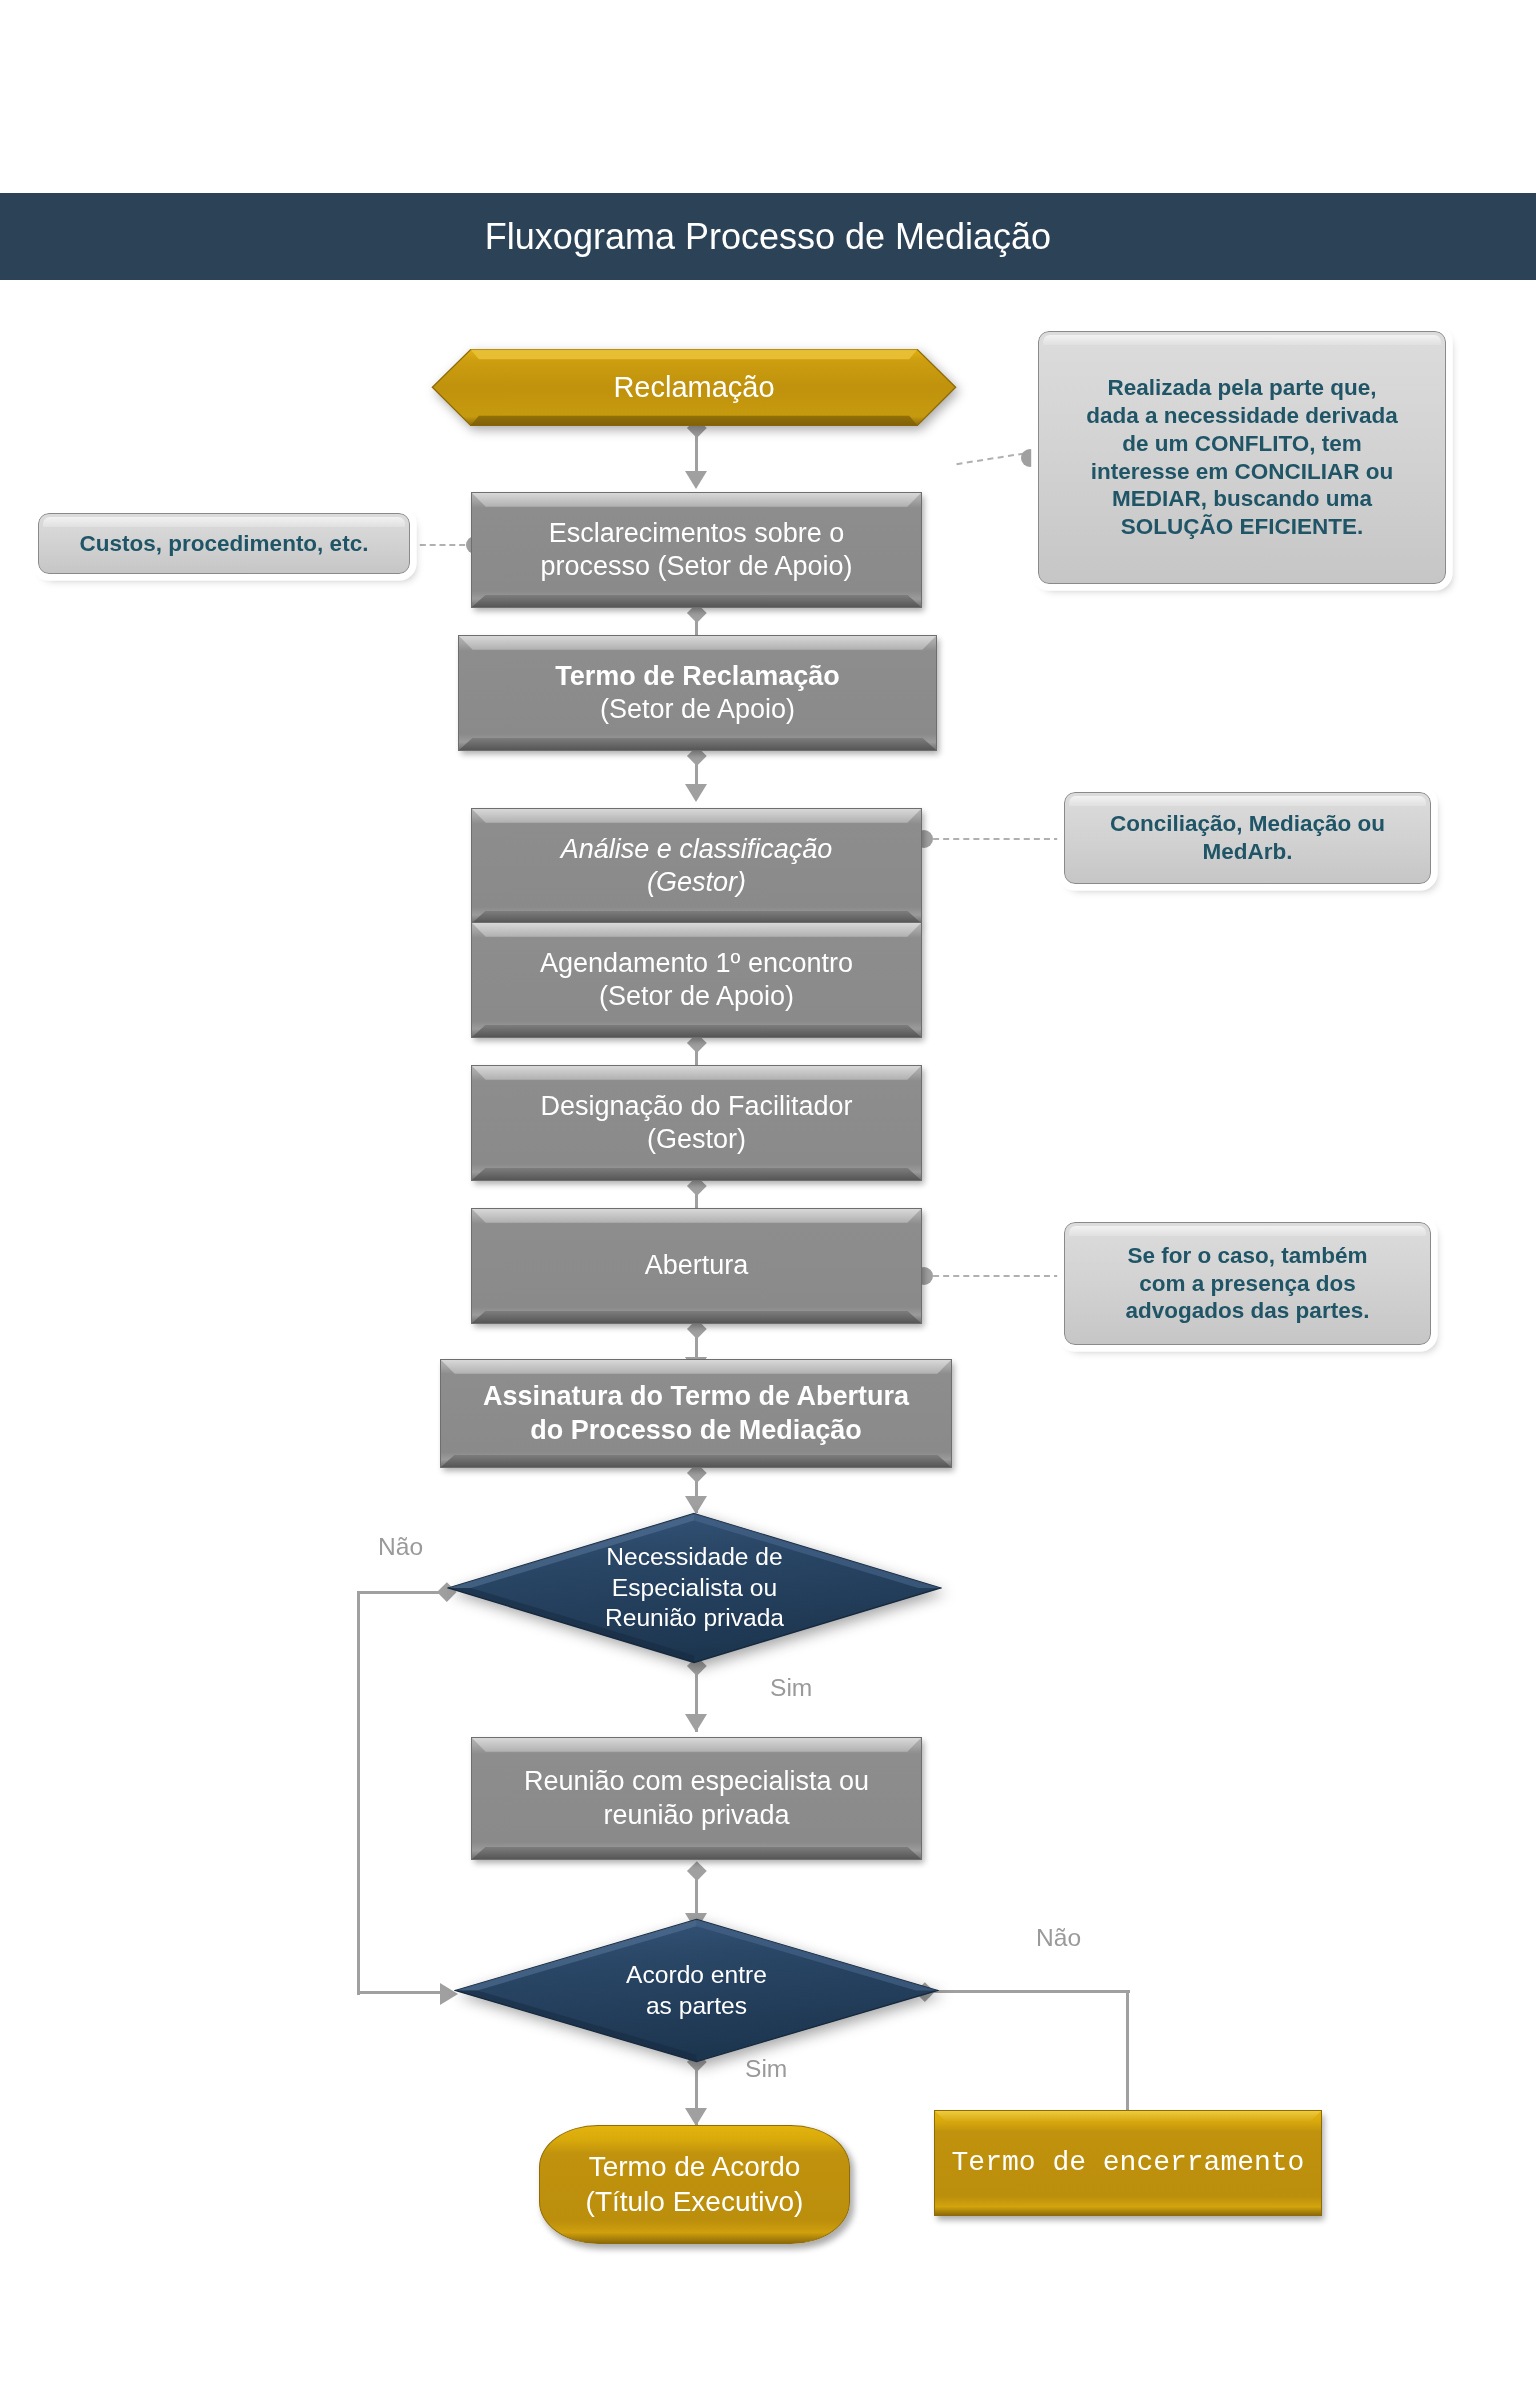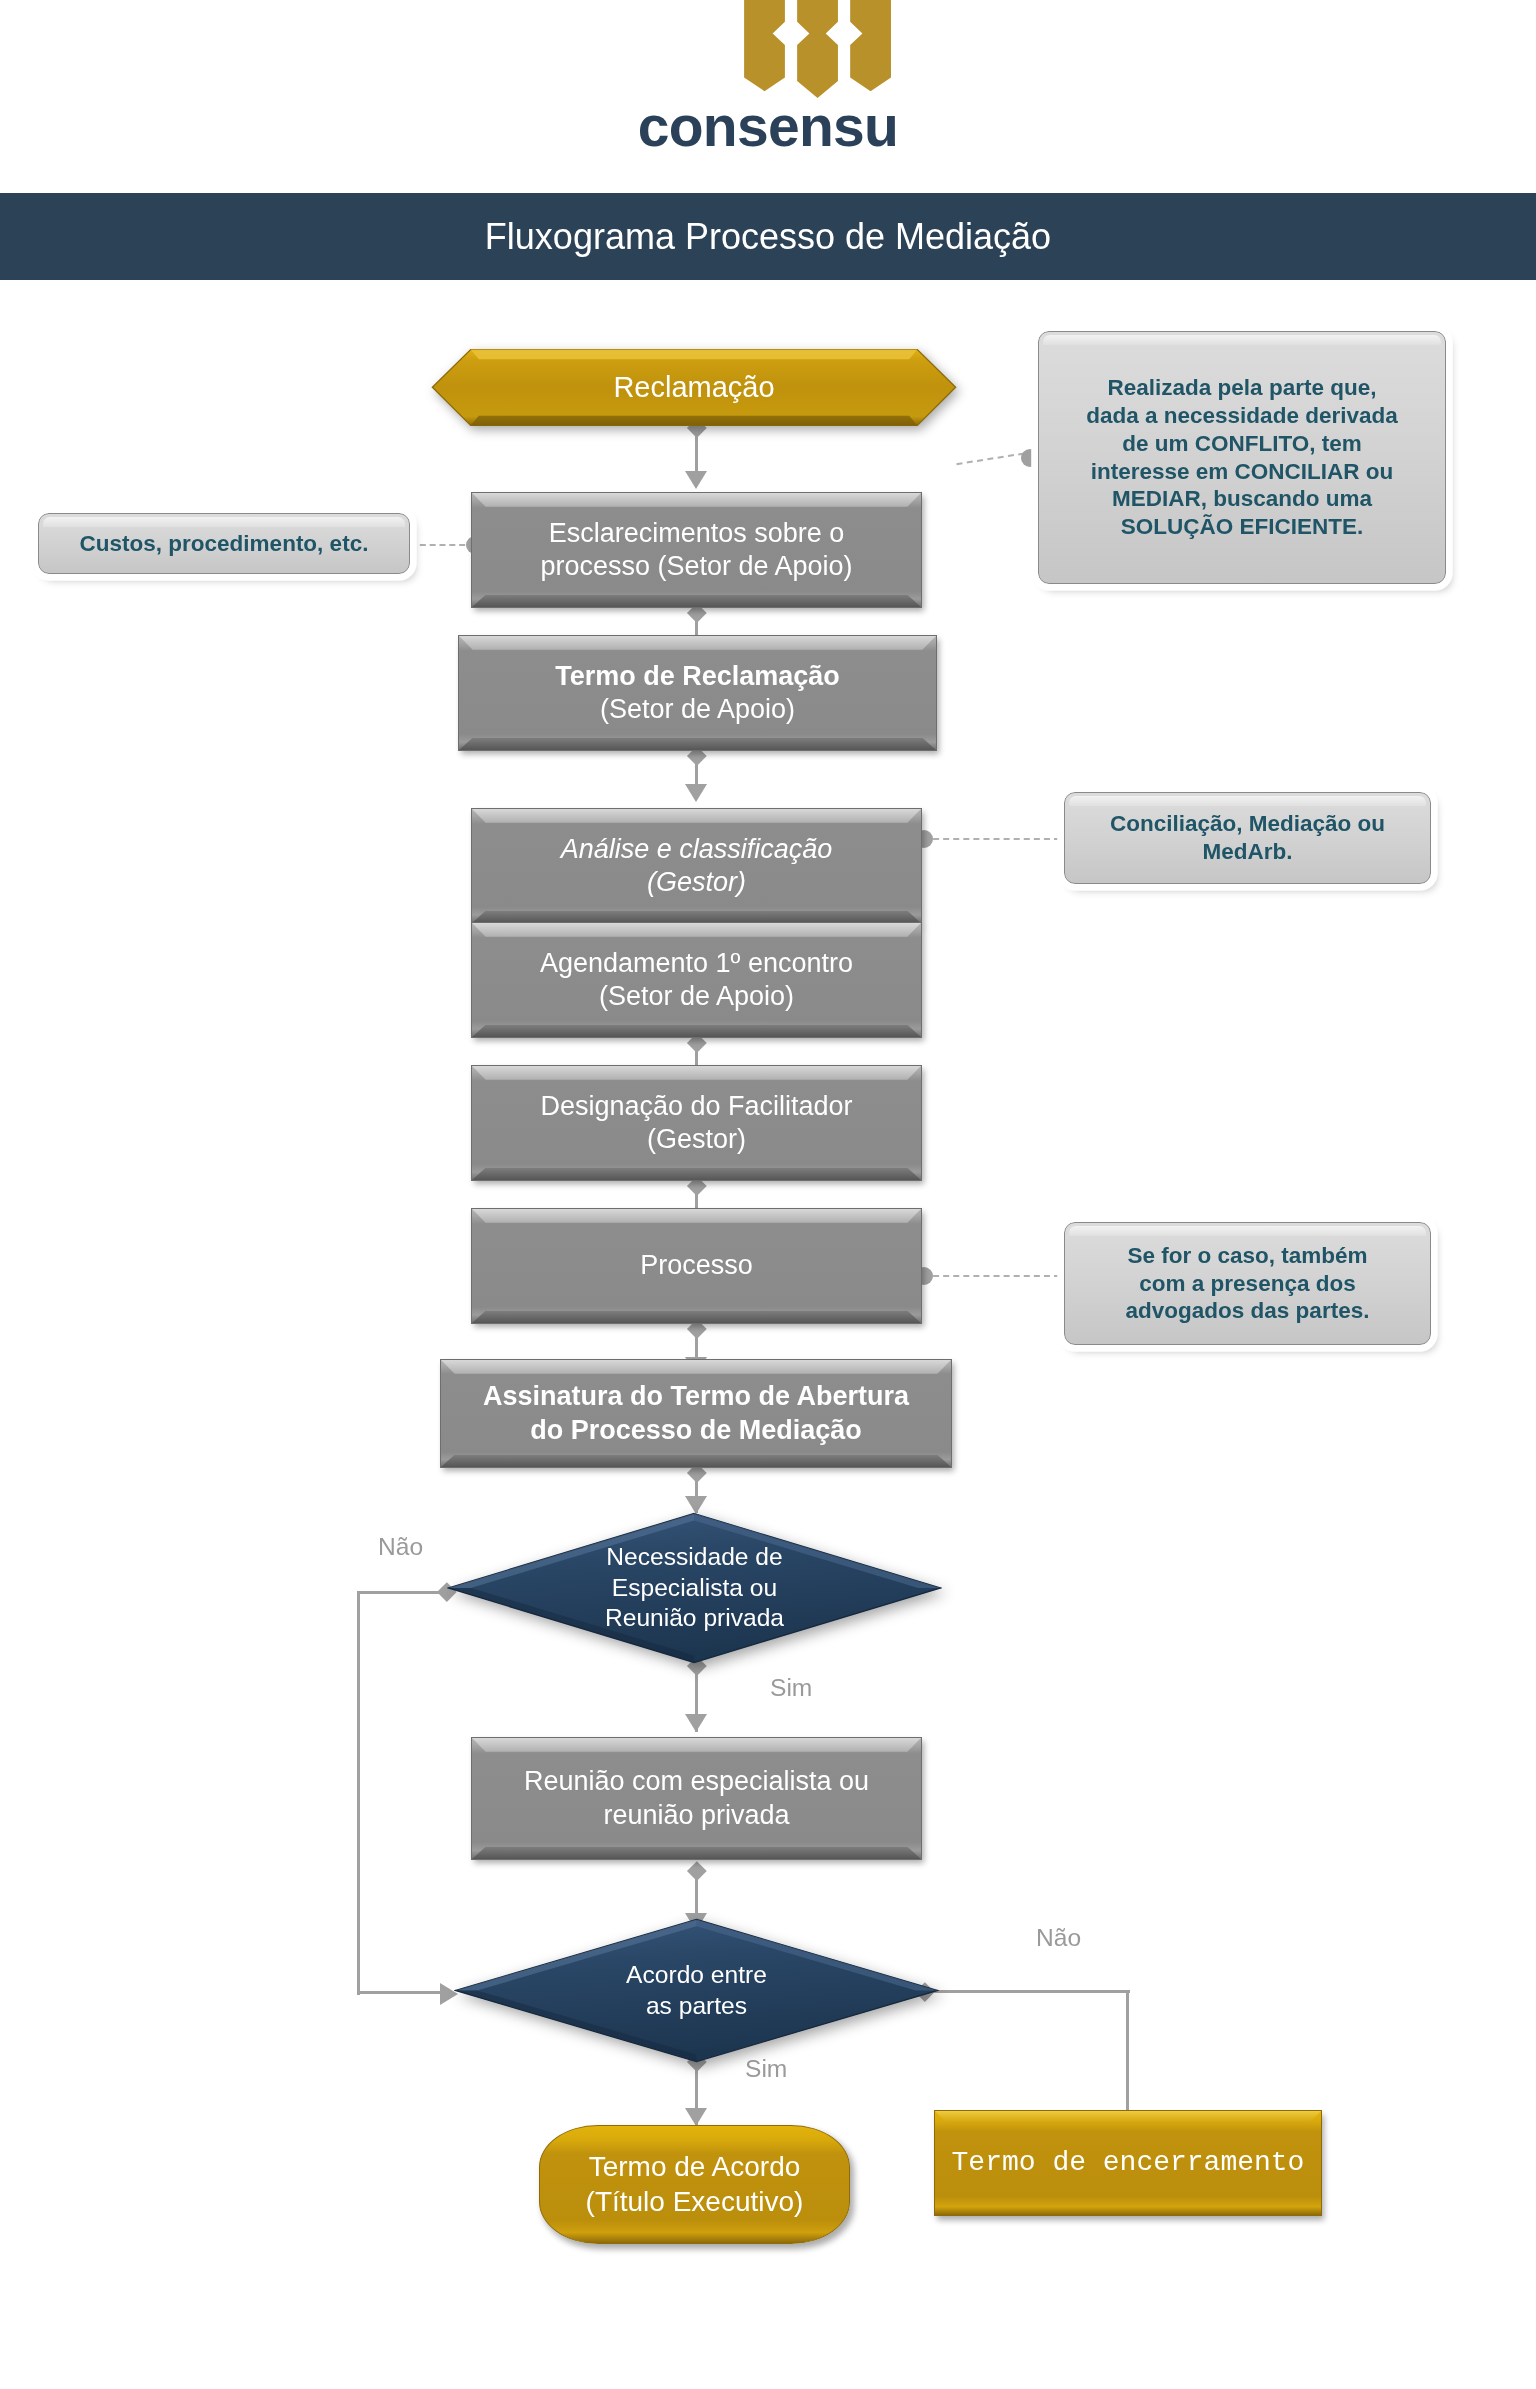--- a/index.html
+++ b/index.html
@@ -138,31 +138,20 @@
   }
   .edge-label {
     position:absolute; color:#9a9a9a; font-size: 24.6px; white-space:nowrap;
   }
 </style>
 </head>
 <body>
 
 <div id="root">
 
-  <div class="logo-wrap">
-    <svg class="logo-svg" width="225" height="102" viewBox="0 0 330 150">
-
-      <path d="M10 -30 L70 -30 L70 38 L52 55 L70 72 L70 120 L40 140 L10 120 Z" fill="#b8912a"></path>
-
-      <path d="M88 -30 L148 -30 L148 38 L130 55 L148 72 L148 125 L118 150 L88 125 L88 72 L106 55 L88 38 Z" fill="#b8912a"></path>
-
-      <path d="M166 -30 L226 -30 L226 120 L196 140 L166 120 L166 72 L184 55 L166 38 Z" fill="#b8912a"></path>
-    </svg>
-    <div class="logo-text">consensu</div>
-  </div>
 
   <div class="titlebar">
     <div class="titlebar-text">Fluxograma Processo de Mediação</div>
   </div>
 
   <div class="diamond-cap" style="left:690px; top:421px;"></div>
   <div class="vline" style="left:695px; top:427px; height:56px;"></div>
   <div class="arrow-down" style="left:685px; top:471px;"></div>
 
   <div class="diamond-cap" style="left:690px; top:606px;"></div>
@@ -282,21 +271,21 @@
 
   <div class="node proc" style="left:471px; top:1065px; width:451px; height:116px;">
     <div class="label">
       <span>Designação do Facilitador</span>
       <span>(Gestor)</span>
     </div>
   </div>
 
   <div class="node proc" style="left:471px; top:1208px; width:451px; height:116px;">
     <div class="label">
-      <span>Processo</span>
+      <span>Abertura</span>
     </div>
   </div>
 
   <div class="node proc" style="left:440px; top:1359px; width:512px; height:109px;">
     <div class="label">
       <b>Assinatura do Termo de Abertura</b>
       <b>do Processo de Mediação</b>
     </div>
   </div>
 

